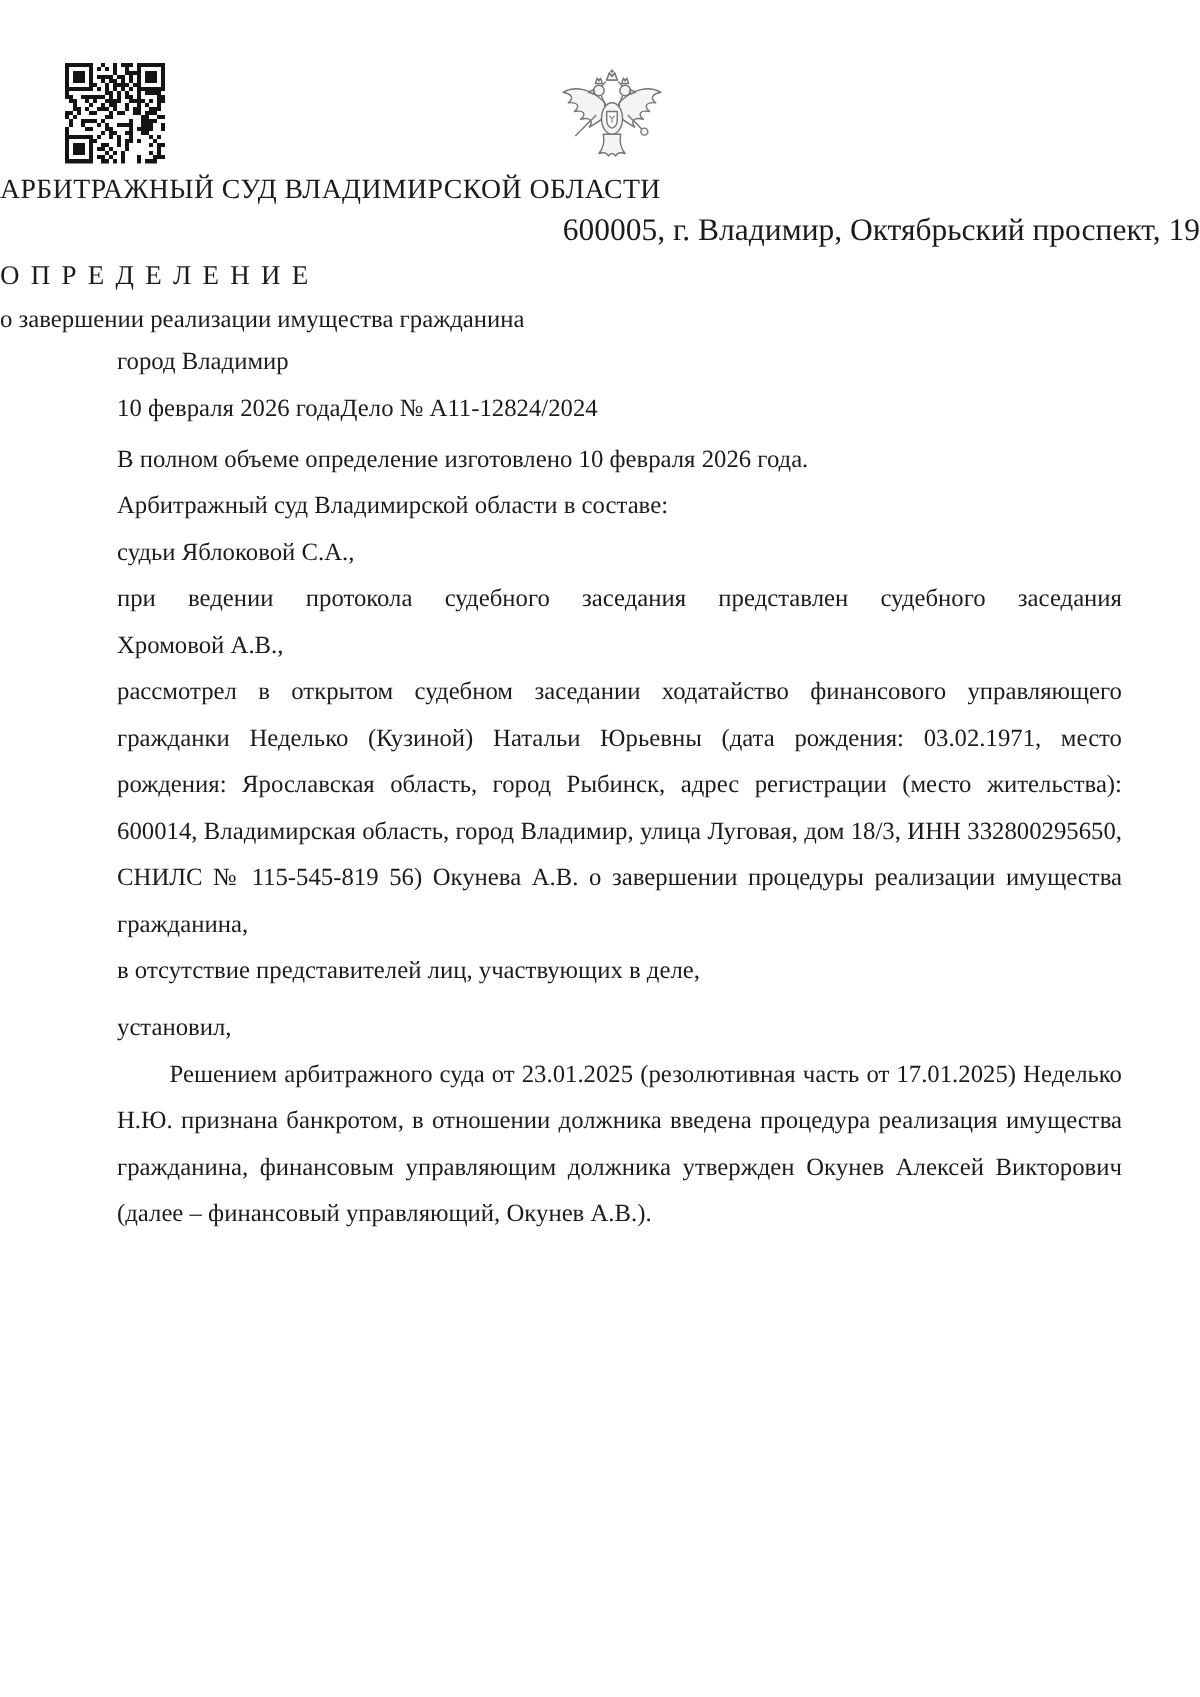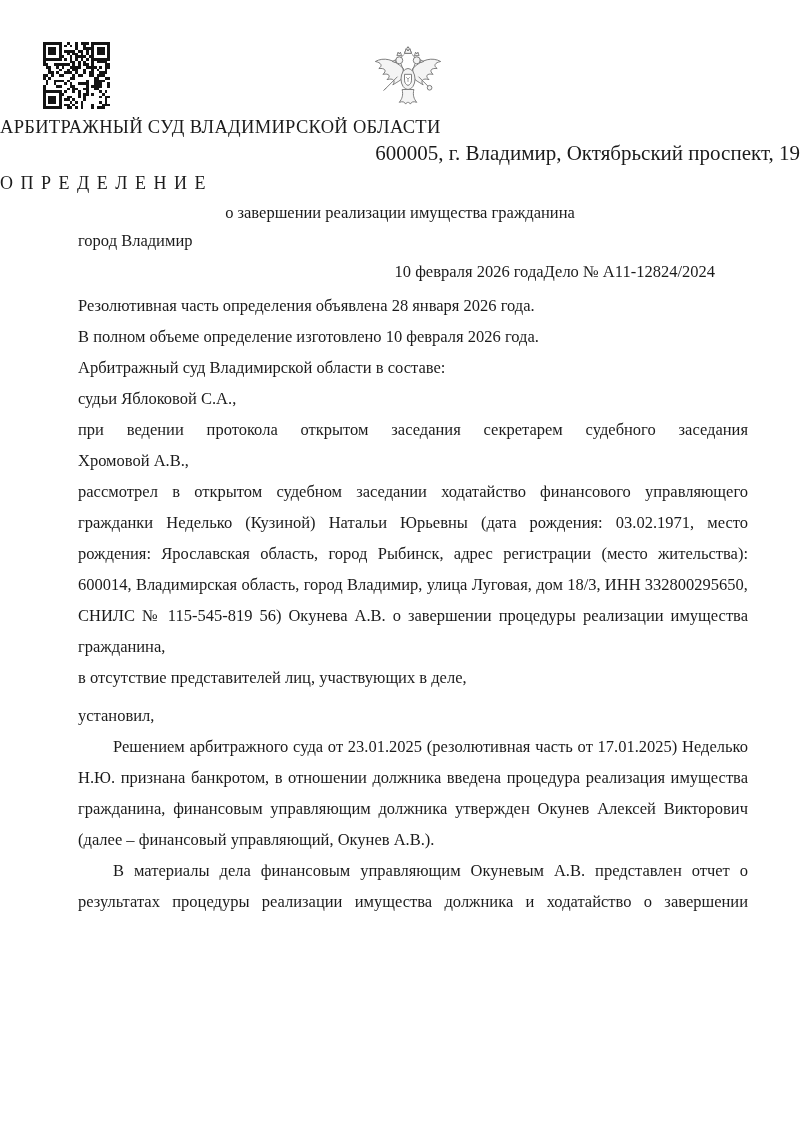--- a/index.html
+++ b/index.html
@@ -22,29 +22,29 @@
   .court-address{
     position:absolute;left:0;top:141px;width:100%;
     text-align:right;font-size:21px;
   }
   .doc-type{
     position:absolute;left:0;top:173px;width:100%;
     text-align:left;font-size:18px;letter-spacing:1.5px;
   }
   .doc-subtitle{
     position:absolute;left:0;top:203px;width:100%;
-    text-align:center;font-size:16.5px;
+    text-align:left;font-size:16.5px;
   }
   .meta-city{
     position:absolute;left:78px;top:231px;width:670px;
     font-size:16.5px;
   }
   .meta-row{
     position:absolute;left:78px;top:262px;width:670px;
-    display:flex;justify-content:flex-end;
+    display:flex;justify-content:flex-start;
     font-size:16.5px;
   }
   .meta-row .case{margin-right:33px;}
   .doc-body{
     position:absolute;left:78px;top:290px;width:670px;
     font-size:16.5px;line-height:31px;
   }
   .doc-body p{
     margin:0;
     text-align:justify;
@@ -413,26 +413,24 @@
   <div class="doc-type">О П Р Е Д Е Л Е Н И Е</div>
   <div class="doc-subtitle">о завершении реализации имущества гражданина</div>
 
   <div class="meta-city">город Владимир</div>
   <div class="meta-row">
     <span>10 февраля 2026 года</span>
     <span class="case">Дело № А11-12824/2024</span>
   </div>
 
   <div class="doc-body">
-      <p class="">Резолютивная часть определения объявлена 28 января 2026 года.</p>
       <p class="">В полном объеме определение изготовлено 10 февраля 2026 года.</p>
       <p class="">Арбитражный суд Владимирской области в составе:</p>
       <p class="">судьи Яблоковой С.А.,</p>
-      <p class="jlast">при ведении протокола открытом заседания секретарем судебного заседания</p>
+      <p class="jlast">при ведении протокола судебного заседания представлен судебного заседания</p>
       <p class="">Хромовой А.В.,</p>
       <p class="">рассмотрел в открытом судебном заседании ходатайство финансового управляющего гражданки Неделько (Кузиной) Натальи Юрьевны (дата рождения: 03.02.1971, место рождения: Ярославская область, город Рыбинск, адрес регистрации (место жительства): 600014, Владимирская область, город Владимир, улица Луговая, дом 18/3, ИНН 332800295650, СНИЛС № 115-545-819 56) Окунева А.В. о завершении процедуры реализации имущества гражданина,</p>
       <p class="">в отсутствие представителей лиц, участвующих в деле,</p>
       <p class="gap ">установил,</p>
       <p class="indent ">Решением арбитражного суда от 23.01.2025 (резолютивная часть от 17.01.2025) Неделько Н.Ю. признана банкротом, в отношении должника введена процедура реализация имущества гражданина, финансовым управляющим должника утвержден Окунев Алексей Викторович (далее – финансовый управляющий, Окунев А.В.).</p>
-      <p class="indent jlast">В материалы дела финансовым управляющим Окуневым А.В. представлен отчет о результатах процедуры реализации имущества должника и ходатайство о завершении</p>
     </div>
 
 </div>
 
 </body></html>

